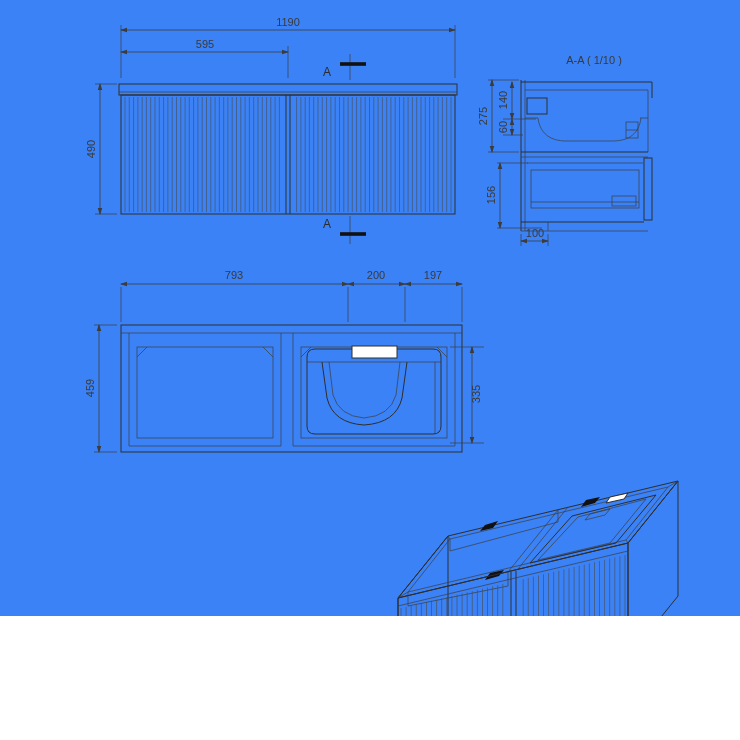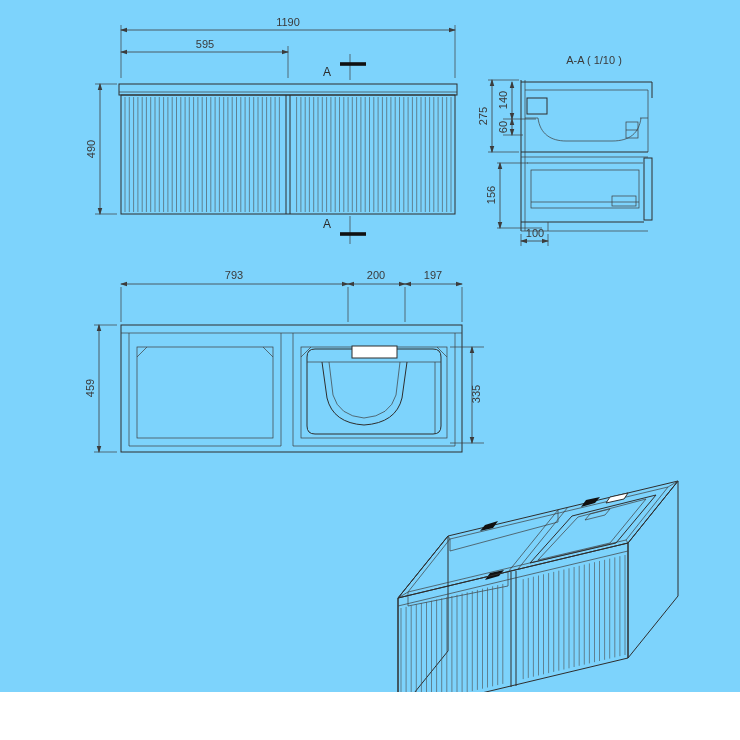--- a/index.html
+++ b/index.html
@@ -1,16 +1,16 @@
 <!DOCTYPE html>
 <html><head>
 <meta charset="utf-8">
 <style>
   html,body{margin:0;padding:0;background:#fff;}
-  .canvas{position:relative;width:740px;height:692px;background:#7dd3fc;font-family:"Liberation Sans",sans-serif;}
+  .canvas{position:relative;width:740px;height:616px;background:#3b82f6;font-family:"Liberation Sans",sans-serif;}
   svg{display:block;}
   .ln{stroke:#2e2e2e;stroke-width:1;fill:none;stroke-linecap:butt;}
   .thin{stroke:#3c3c3c;stroke-width:0.7;fill:none;}
   .thick{stroke:#111;stroke-width:3.6;fill:none;}
   .dim{stroke:#3c3c3c;stroke-width:0.8;fill:none;}
   .lbl{font-size:11px;fill:#3a3a3a;}
   .lbl-a{font-size:12px;fill:#2c2c2c;}
   #front-flutes line,#iso-flutes line{stroke:#4a4a4a;stroke-width:0.6;}
   .blk{fill:#111;stroke:none;}
   .wht{fill:#fff;}

